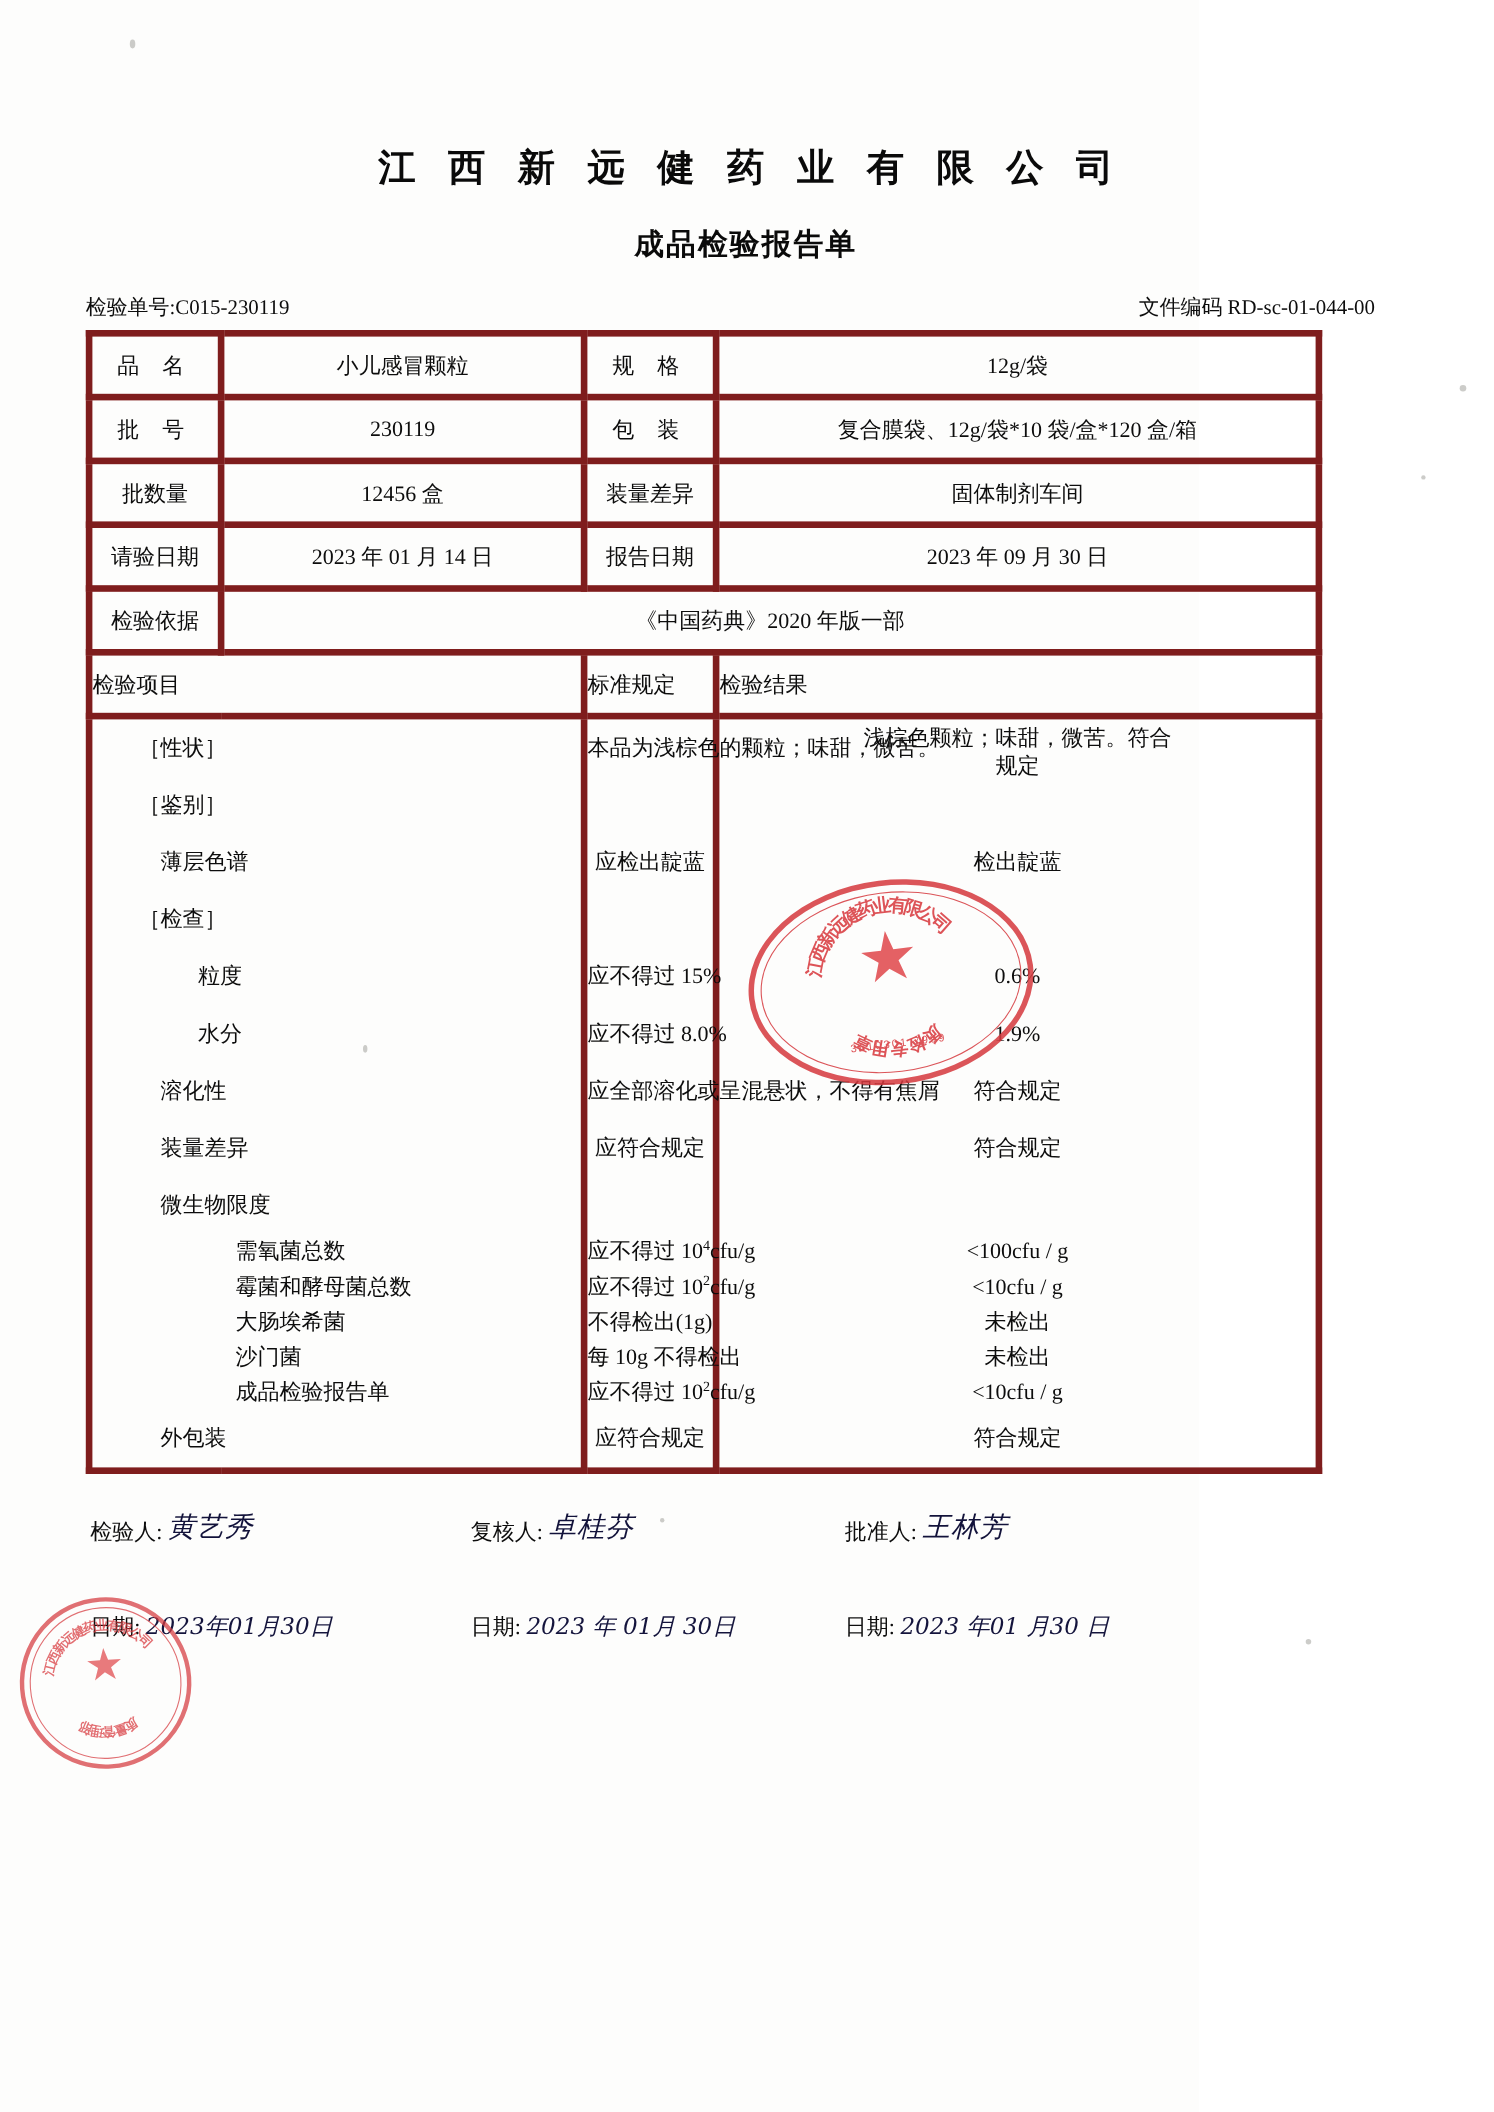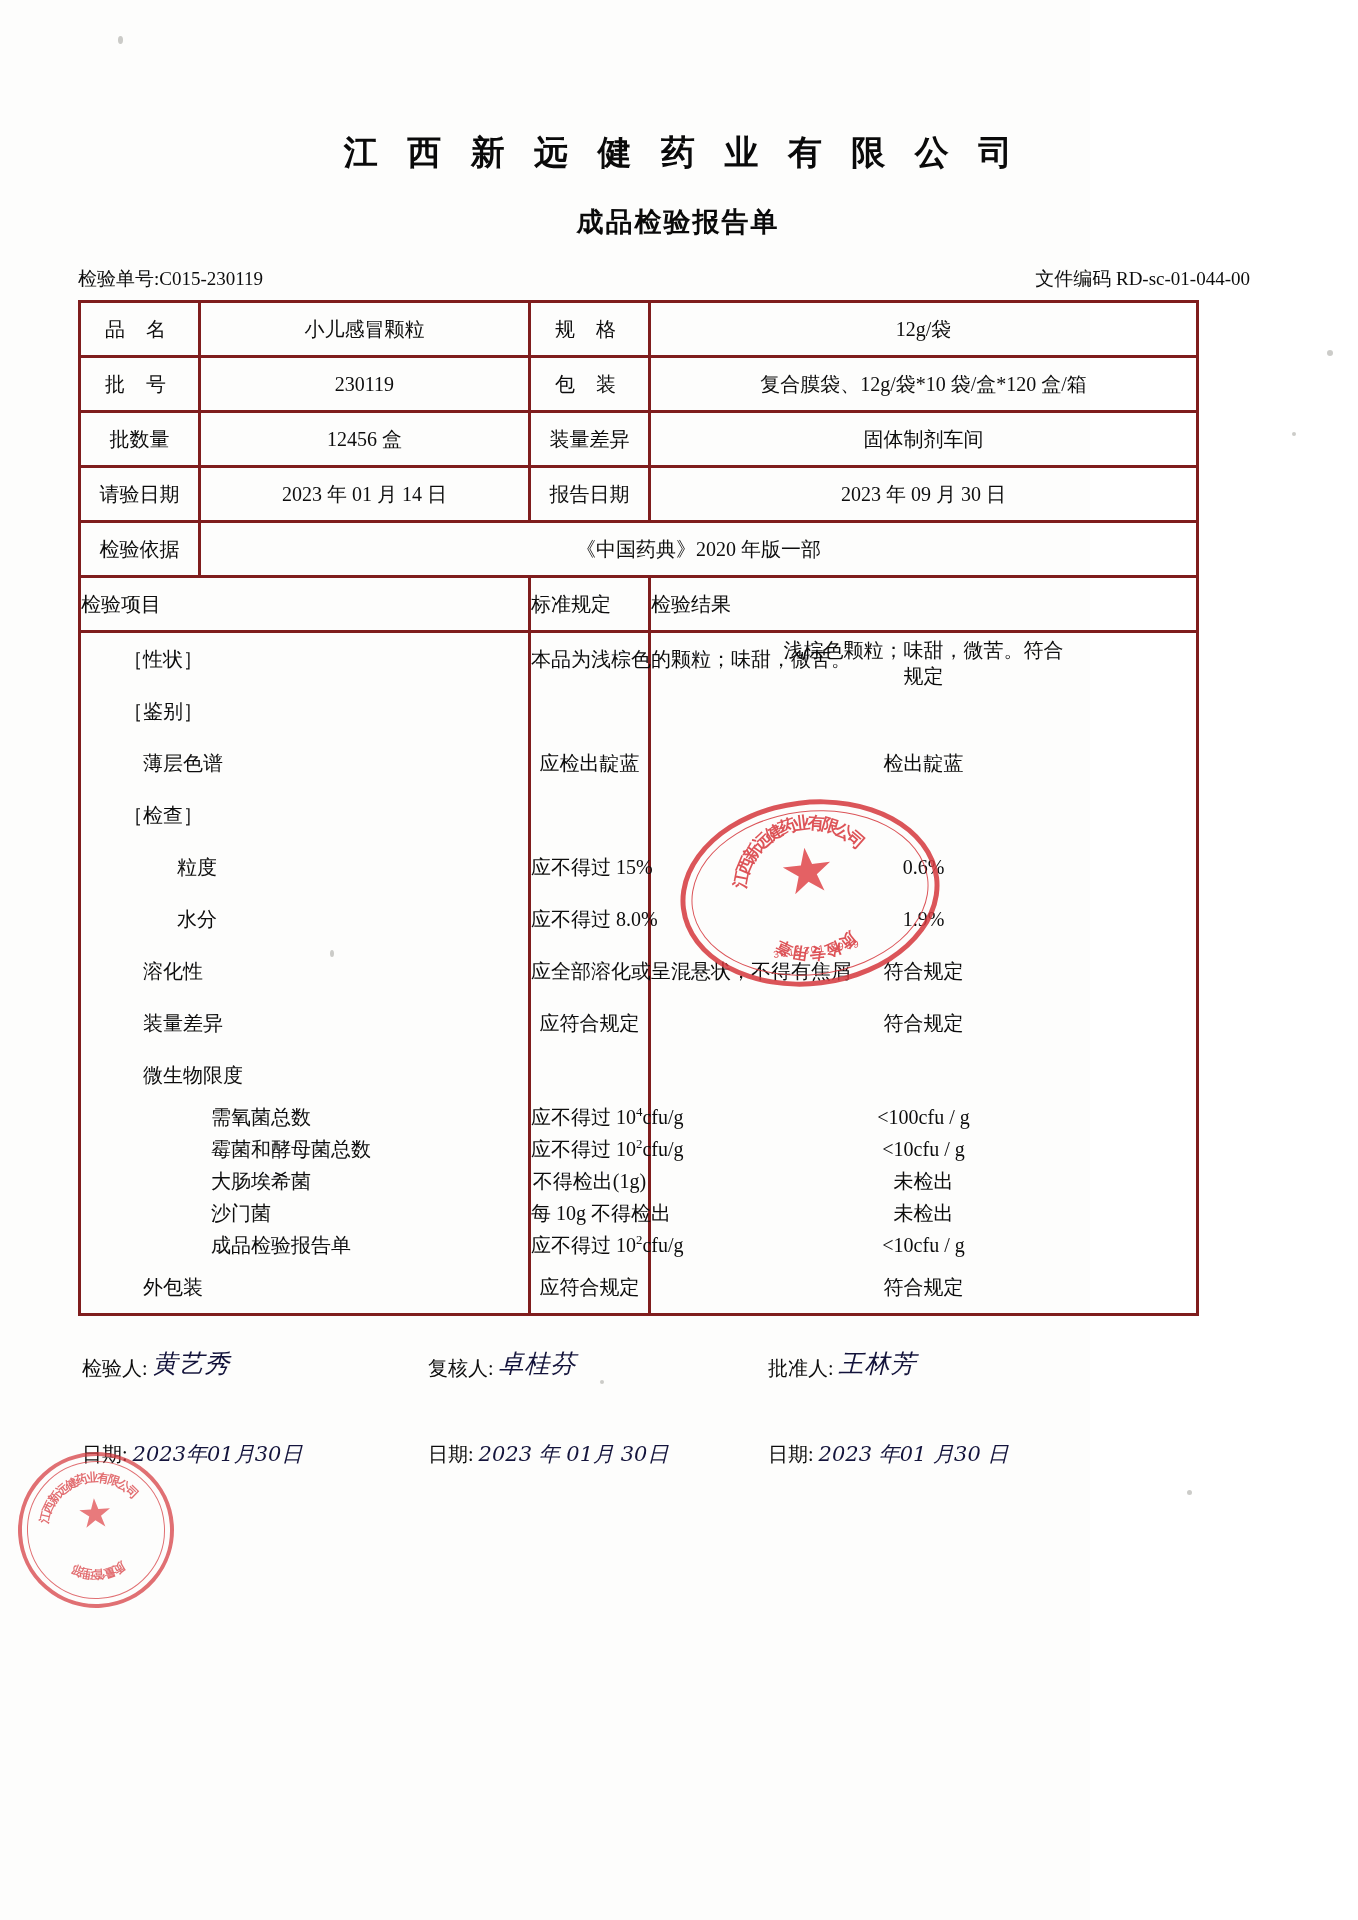--- a/index.html
+++ b/index.html
@@ -75,21 +75,21 @@
   }
 
   table.main {
     border-collapse: collapse;
     width: 1118px;
     margin-top: 6px;
     margin-left: 0px;
     table-layout: fixed;
   }
   table.main td {
-    border: 3px solid #7f1d1d;
+    border: 6px solid #7f1d1d;
     font-size: 20px;
     padding: 0;
     vertical-align: middle;
   }
   .lbl {
     text-align: center;
     letter-spacing: 8px;
     padding-left: 8px;
   }
   .lbl-tight {

